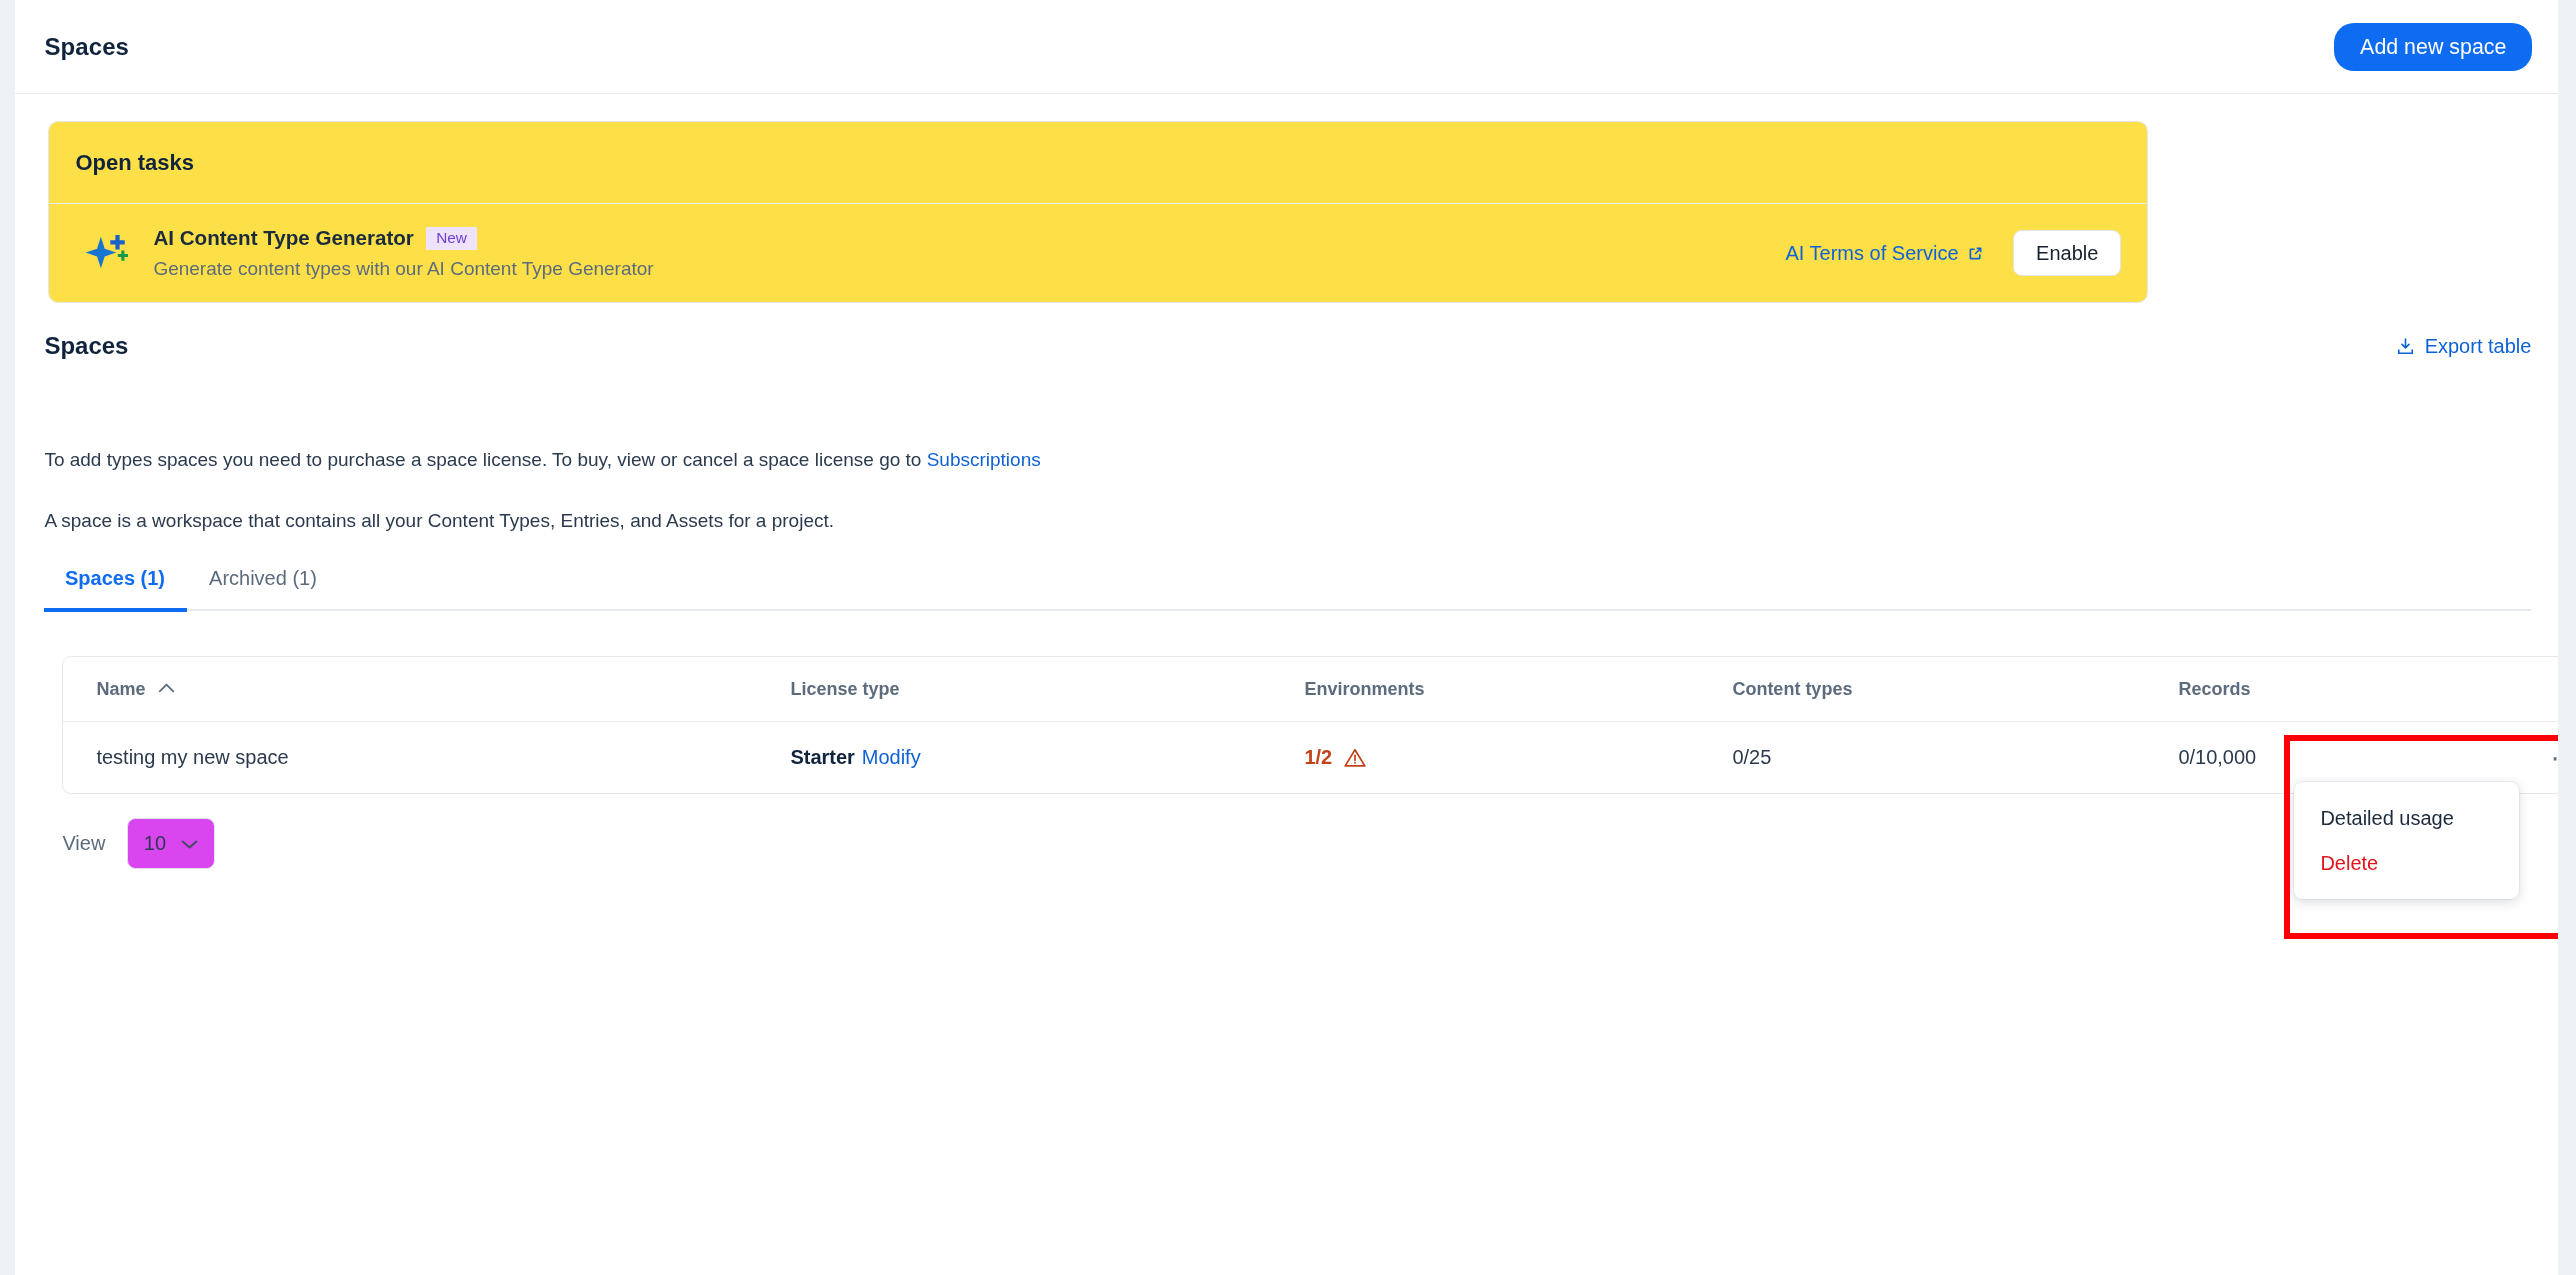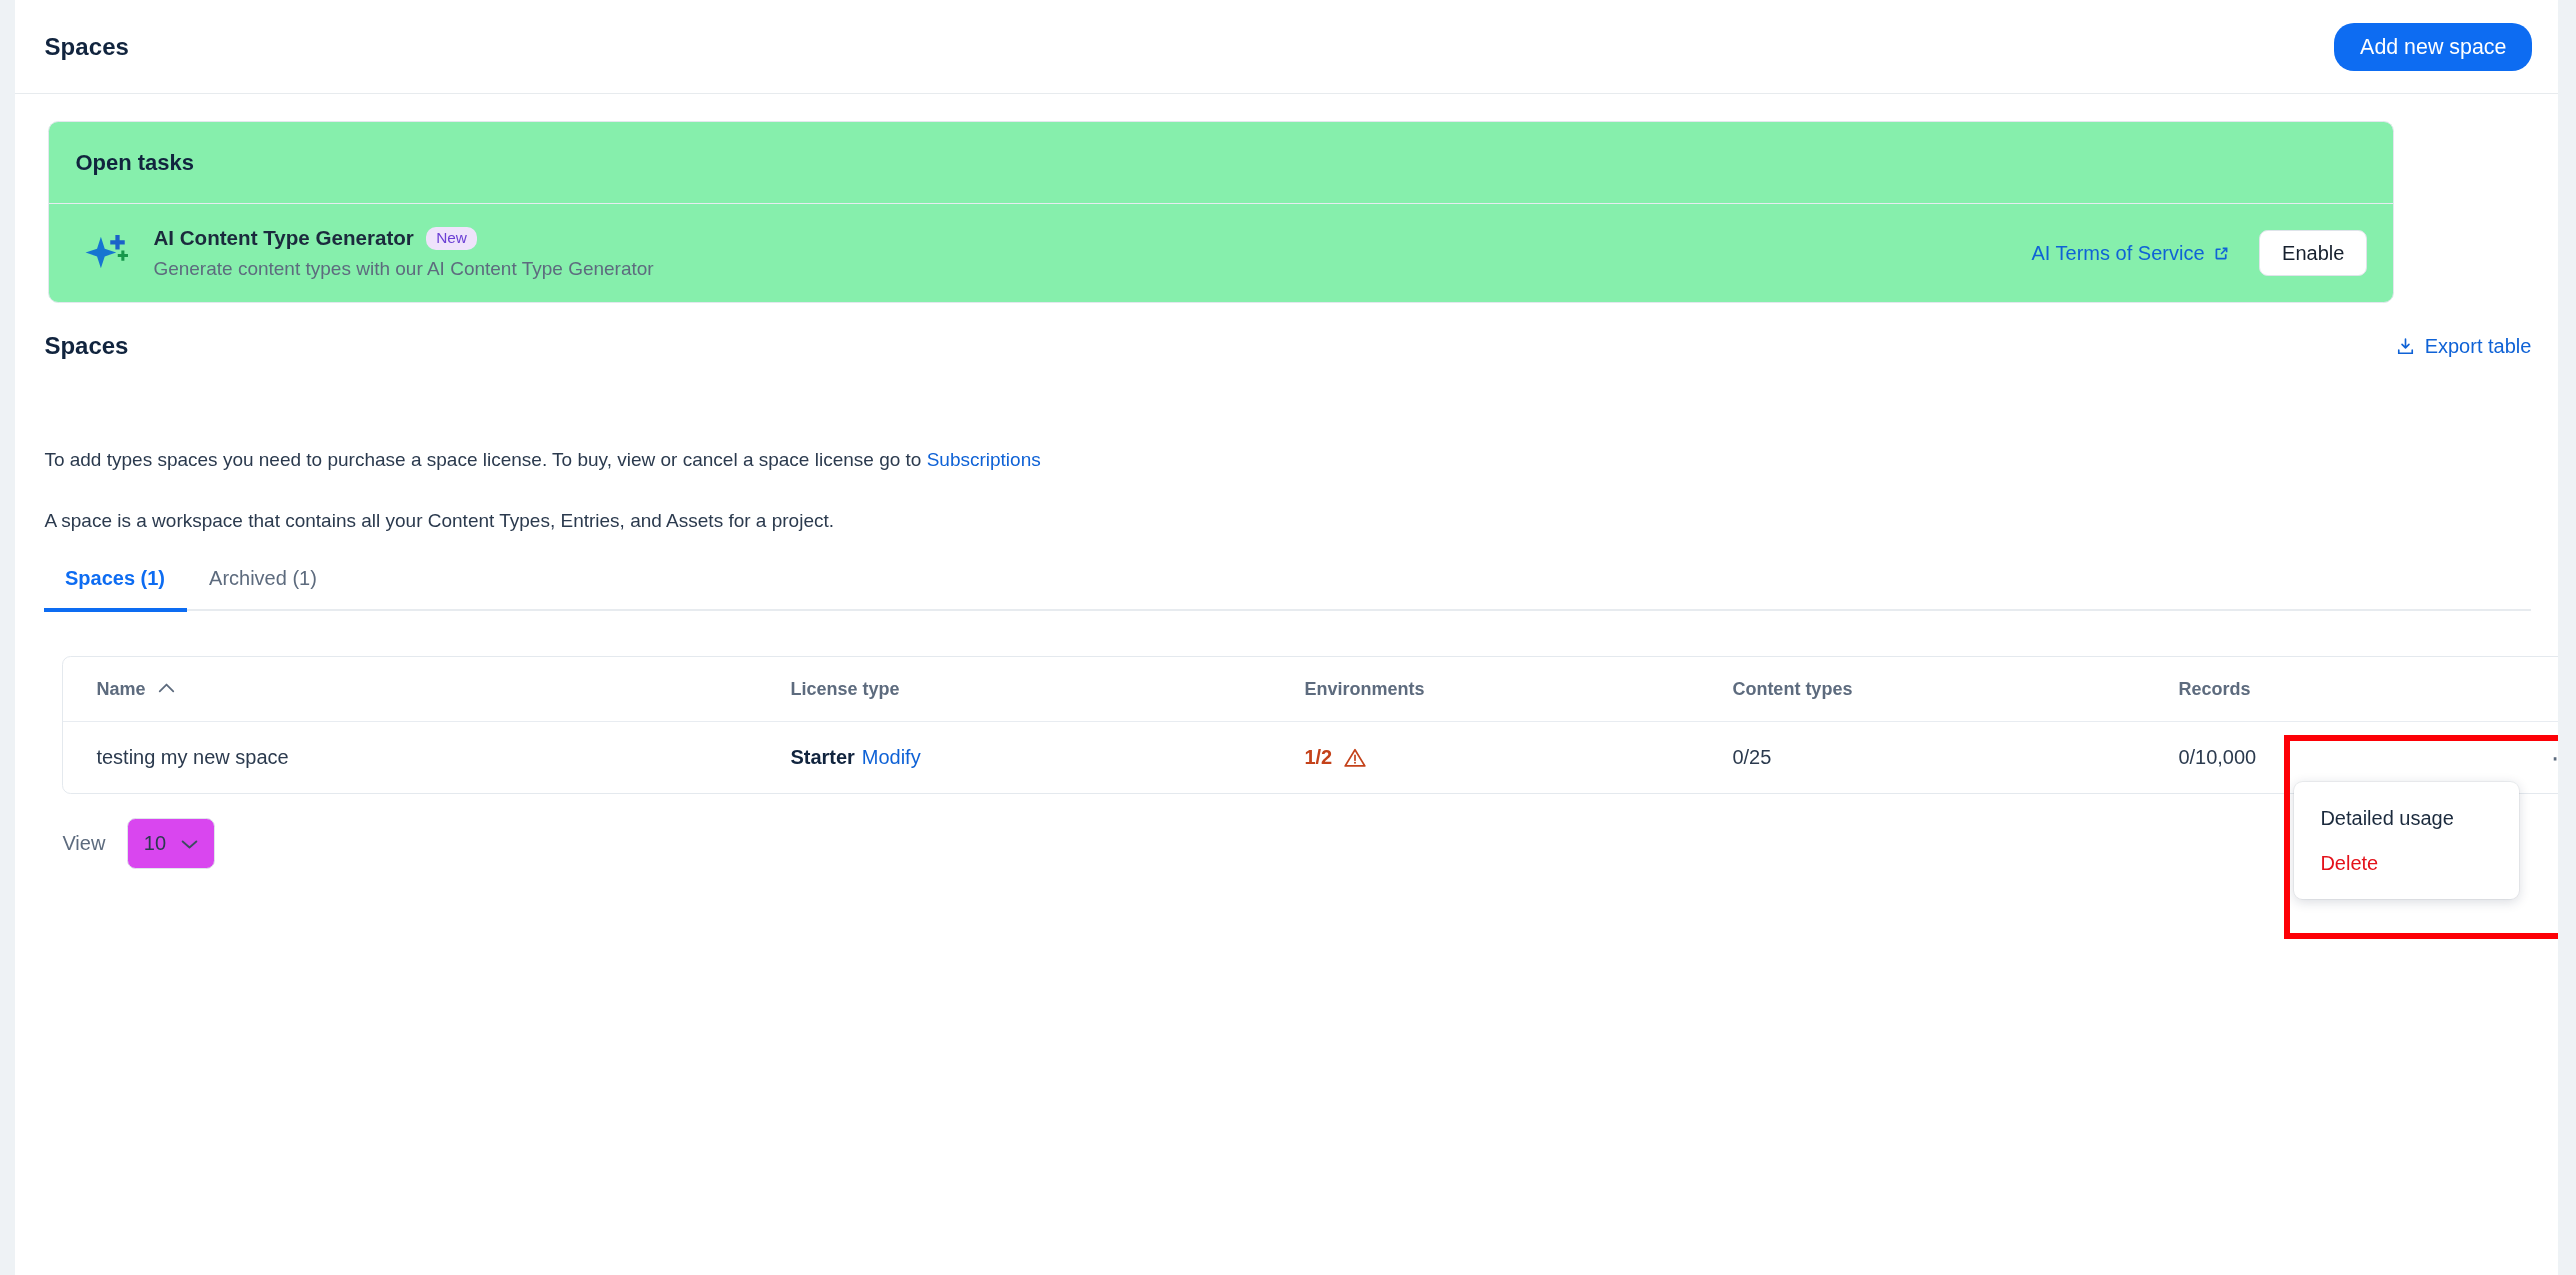--- a/index.html
+++ b/index.html
@@ -62,24 +62,24 @@
     cursor: pointer;
     line-height: 48px;
     box-sizing: border-box;
   }
 
   
   .open-tasks-card {
     position: absolute;
     left: 33px;
     top: 121px;
-    width: 2346px;
+    width: 2100px;
     border: 1.7px solid #e3e8ee;
     border-radius: 10.3px;
-    background: #86efac;
+    background: #fde047;
     box-sizing: border-box;
   }
   .open-tasks-head {
     height: 82px;
     border-bottom: 1.7px solid #e8ecf1;
     display: flex;
     align-items: center;
     padding-left: 26px;
     box-sizing: border-box;
   }
@@ -115,21 +115,21 @@
     font-size: 20.6px;
     font-weight: 700;
     color: #1b2a3d;
   }
   .badge-new {
     display: inline-block;
     background: #efe3fb;
     color: #6b3fd4;
     font-size: 15.4px;
     padding: 3.4px 10.3px 4.3px;
-    border-radius: 10px;
+    border-radius: 0;
     line-height: 1;
   }
   .task-sub {
     margin-top: 7.7px;
     font-size: 19px;
     color: #5d6b7e;
   }
   .task-actions {
     display: flex;
     align-items: center;

